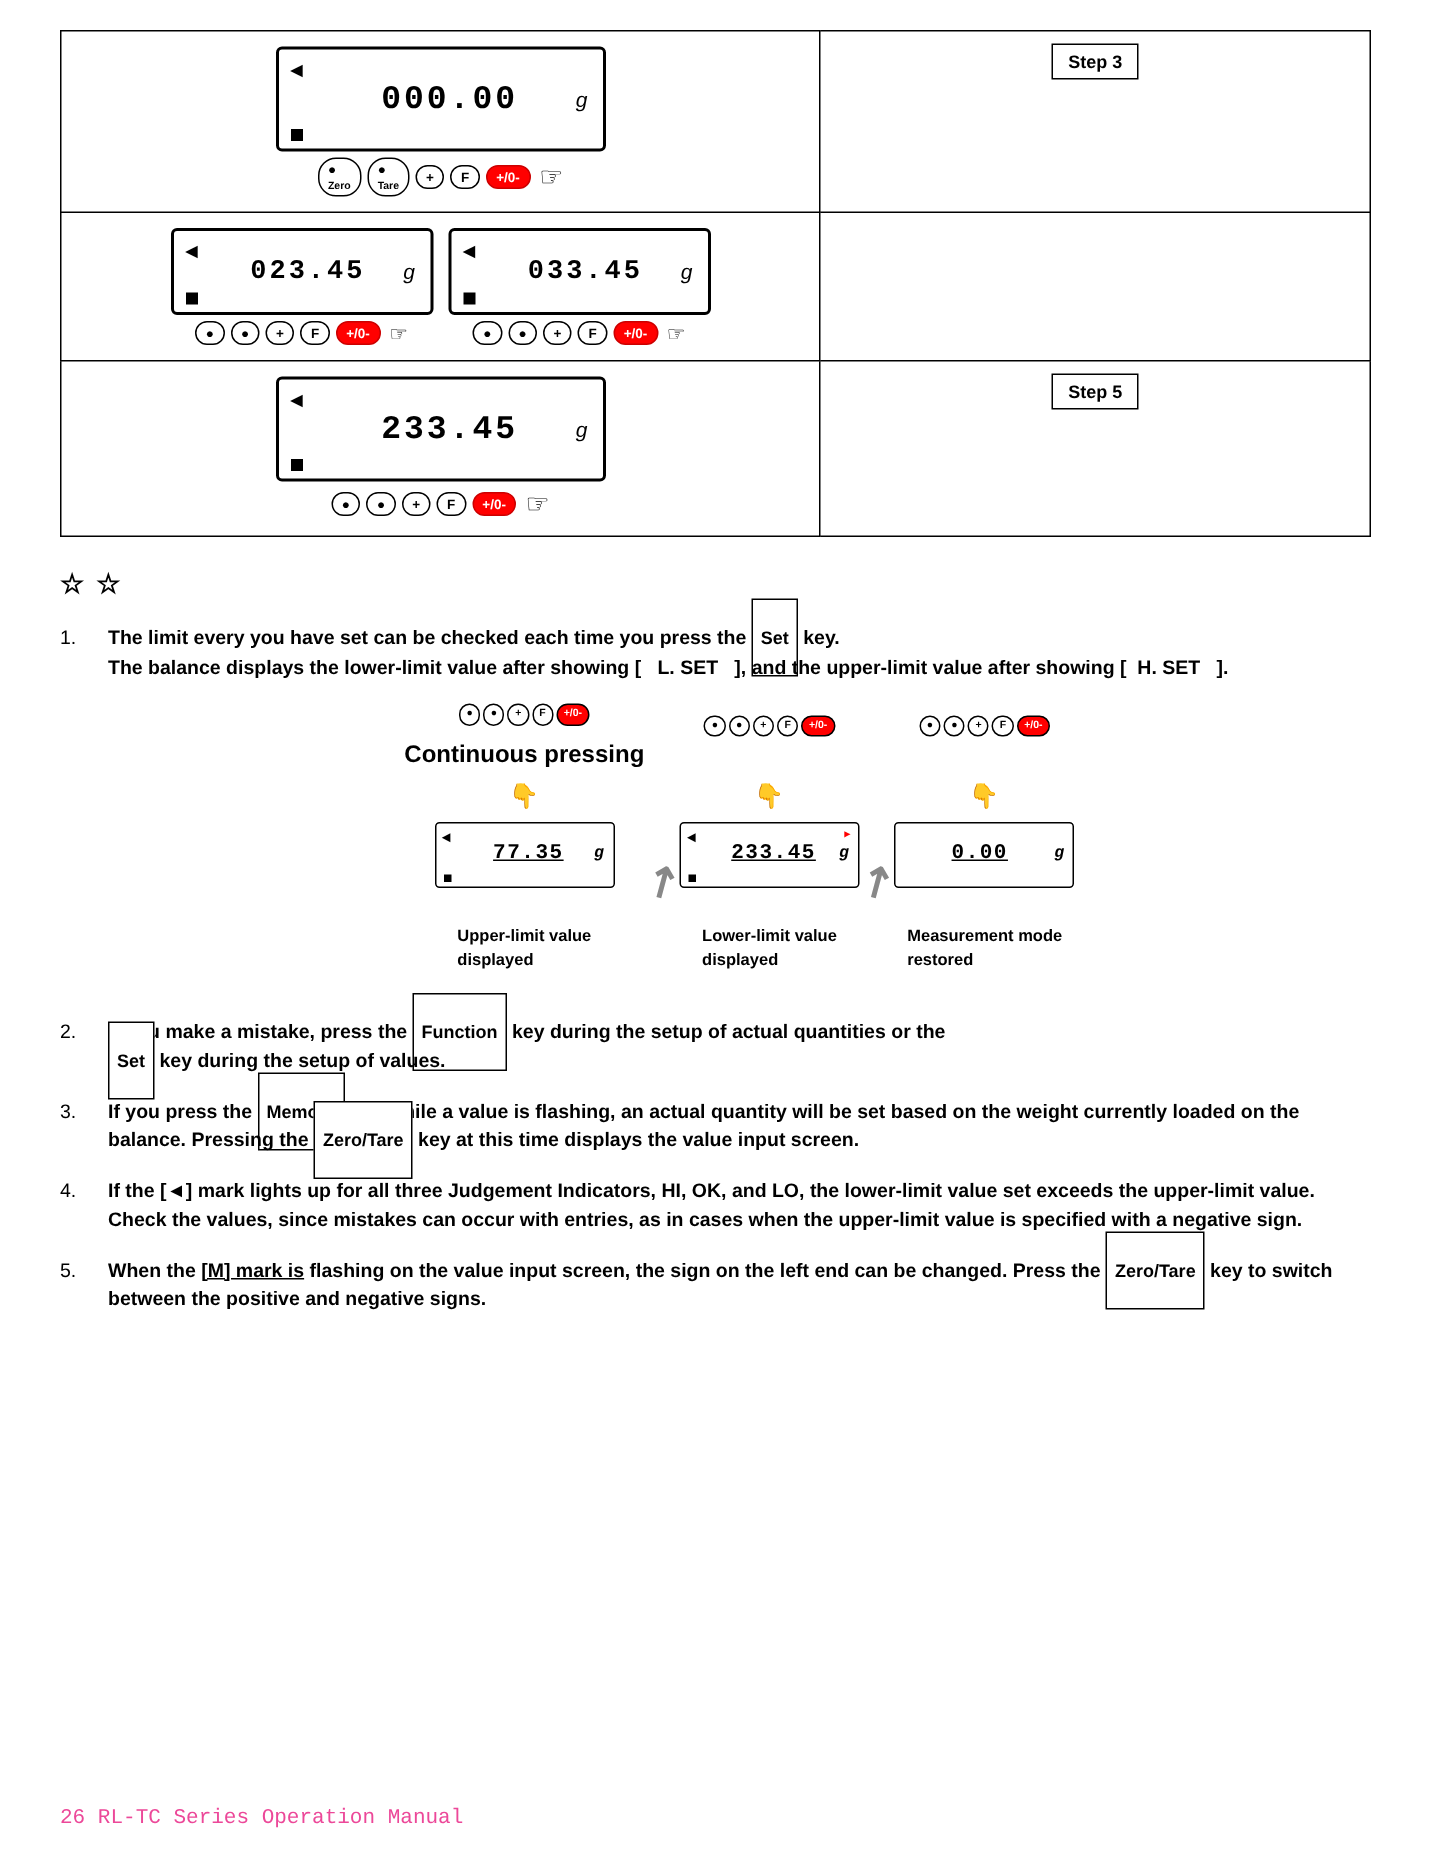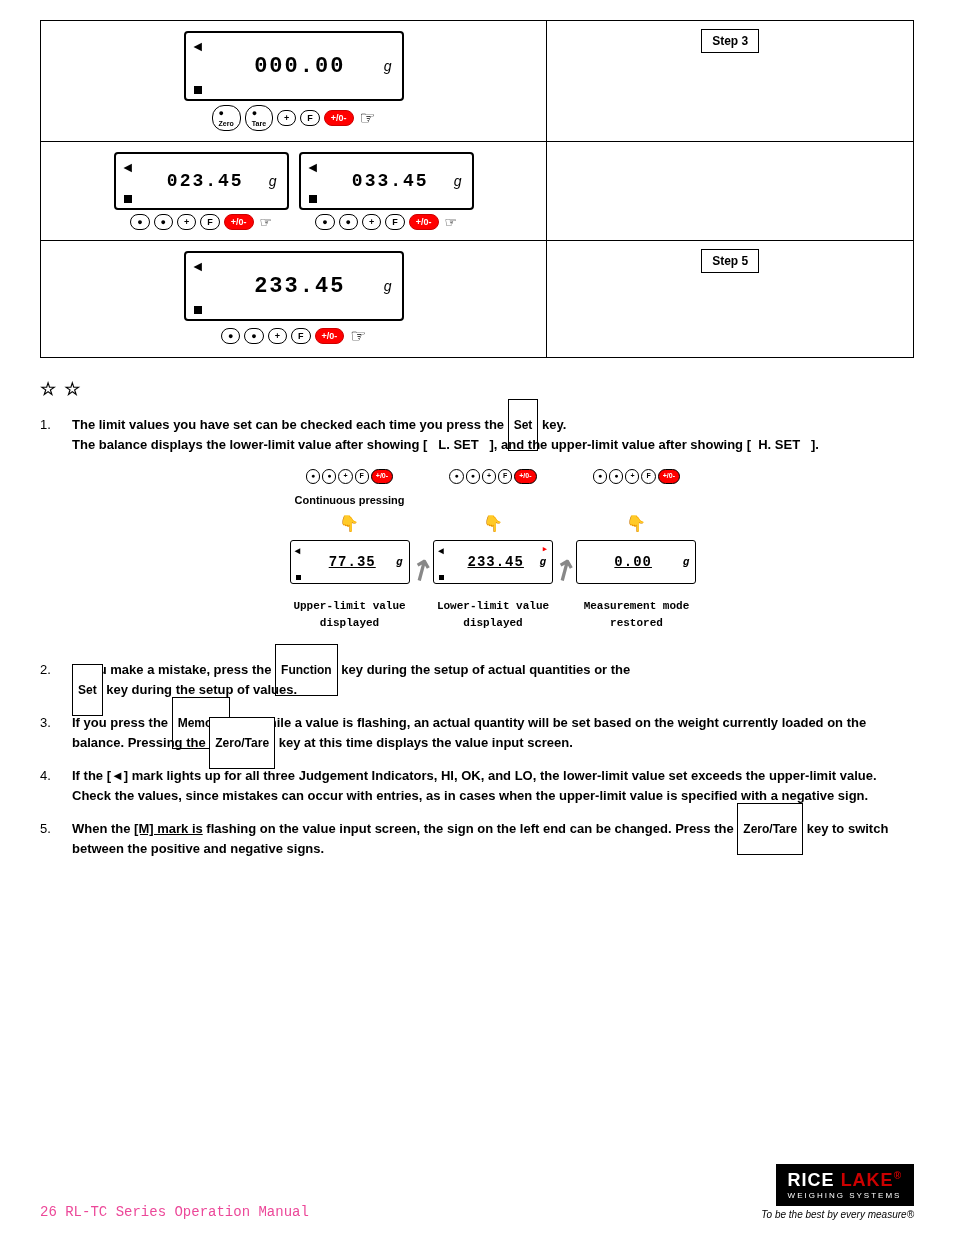--- a/index.html
+++ b/index.html
@@ -182,23 +182,22 @@
     }
     .pressing-col {
       display: flex;
       flex-direction: column;
       align-items: center;
       gap: 4px;
     }
     .pressing-label {
       font-size: 11px;
       font-weight: bold;
-      text-align: center;
-      margin-top: 10px;
-      font-family: Liberation Mono, monospace;
+      text-align: left;
+      margin-top: 20px;
     }
 
     .mini-scale {
       border: 1.5px solid #000;
       border-radius: 3px;
       width: 120px;
       height: 44px;
       display: flex;
       align-items: center;
       justify-content: space-between;
@@ -309,21 +308,21 @@
       margin-top: 3px;
     }
 
     .scale-center-wrapper {
       display: flex;
       flex-direction: column;
       align-items: center;
     }
 
     .continuous-label {
-      font-size: 11px;
+      font-size: 16px;
       font-weight: bold;
       margin-top: 4px;
     }
   </style>
 </head>
 <body>
 
 <div class="page-wrapper">
 
   <table class="diagram-table">
@@ -434,21 +433,21 @@
   <div class="key-points-heading">
     <span class="star">☆</span>
     <span class="star">☆</span>
   </div>
 
   <ol class="numbered-list">
 
     <li>
       <span class="num">1.</span>
       <div class="content">
-        <span>The limit values you have set can be checked each time you press the </span>
+        <span>The limit every you have set can be checked each time you press the </span>
         <span class="inline-key">Set</span>
         <span> key.<br>The balance displays the lower-limit value after showing [&nbsp;&nbsp; L. SET &nbsp;&nbsp;], and the upper-limit value after showing [&nbsp; H. SET &nbsp;&nbsp;].</span>
 
         
         <div class="pressing-diagram">
 
           <div class="pressing-col">
             <div class="button-row-mini">
               <span class="mini-btn">●</span>
               <span class="mini-btn">●</span>
@@ -564,22 +563,13 @@
 
   </ol>
 
 </div>
 
 <div class="footer">
   <div class="footer-left">
     <span>26</span>
     <span>RL-TC Series Operation Manual</span>
   </div>
-  <div class="footer-right">
-    <div class="rice-lake-logo">
-      <span class="rice-lake-name">
-        <span style="color:#fff;">RICE </span><span style="color:#c00;">LAKE</span><span style="font-size:10px; vertical-align:super; color:#c00;">®</span>
-      </span>
-      <span class="rice-lake-sub">WEIGHING SYSTEMS</span>
-    </div>
-    <span class="rice-lake-tagline">To be the best by every measure®</span>
-  </div>
 </div>
 
 </body></html>

